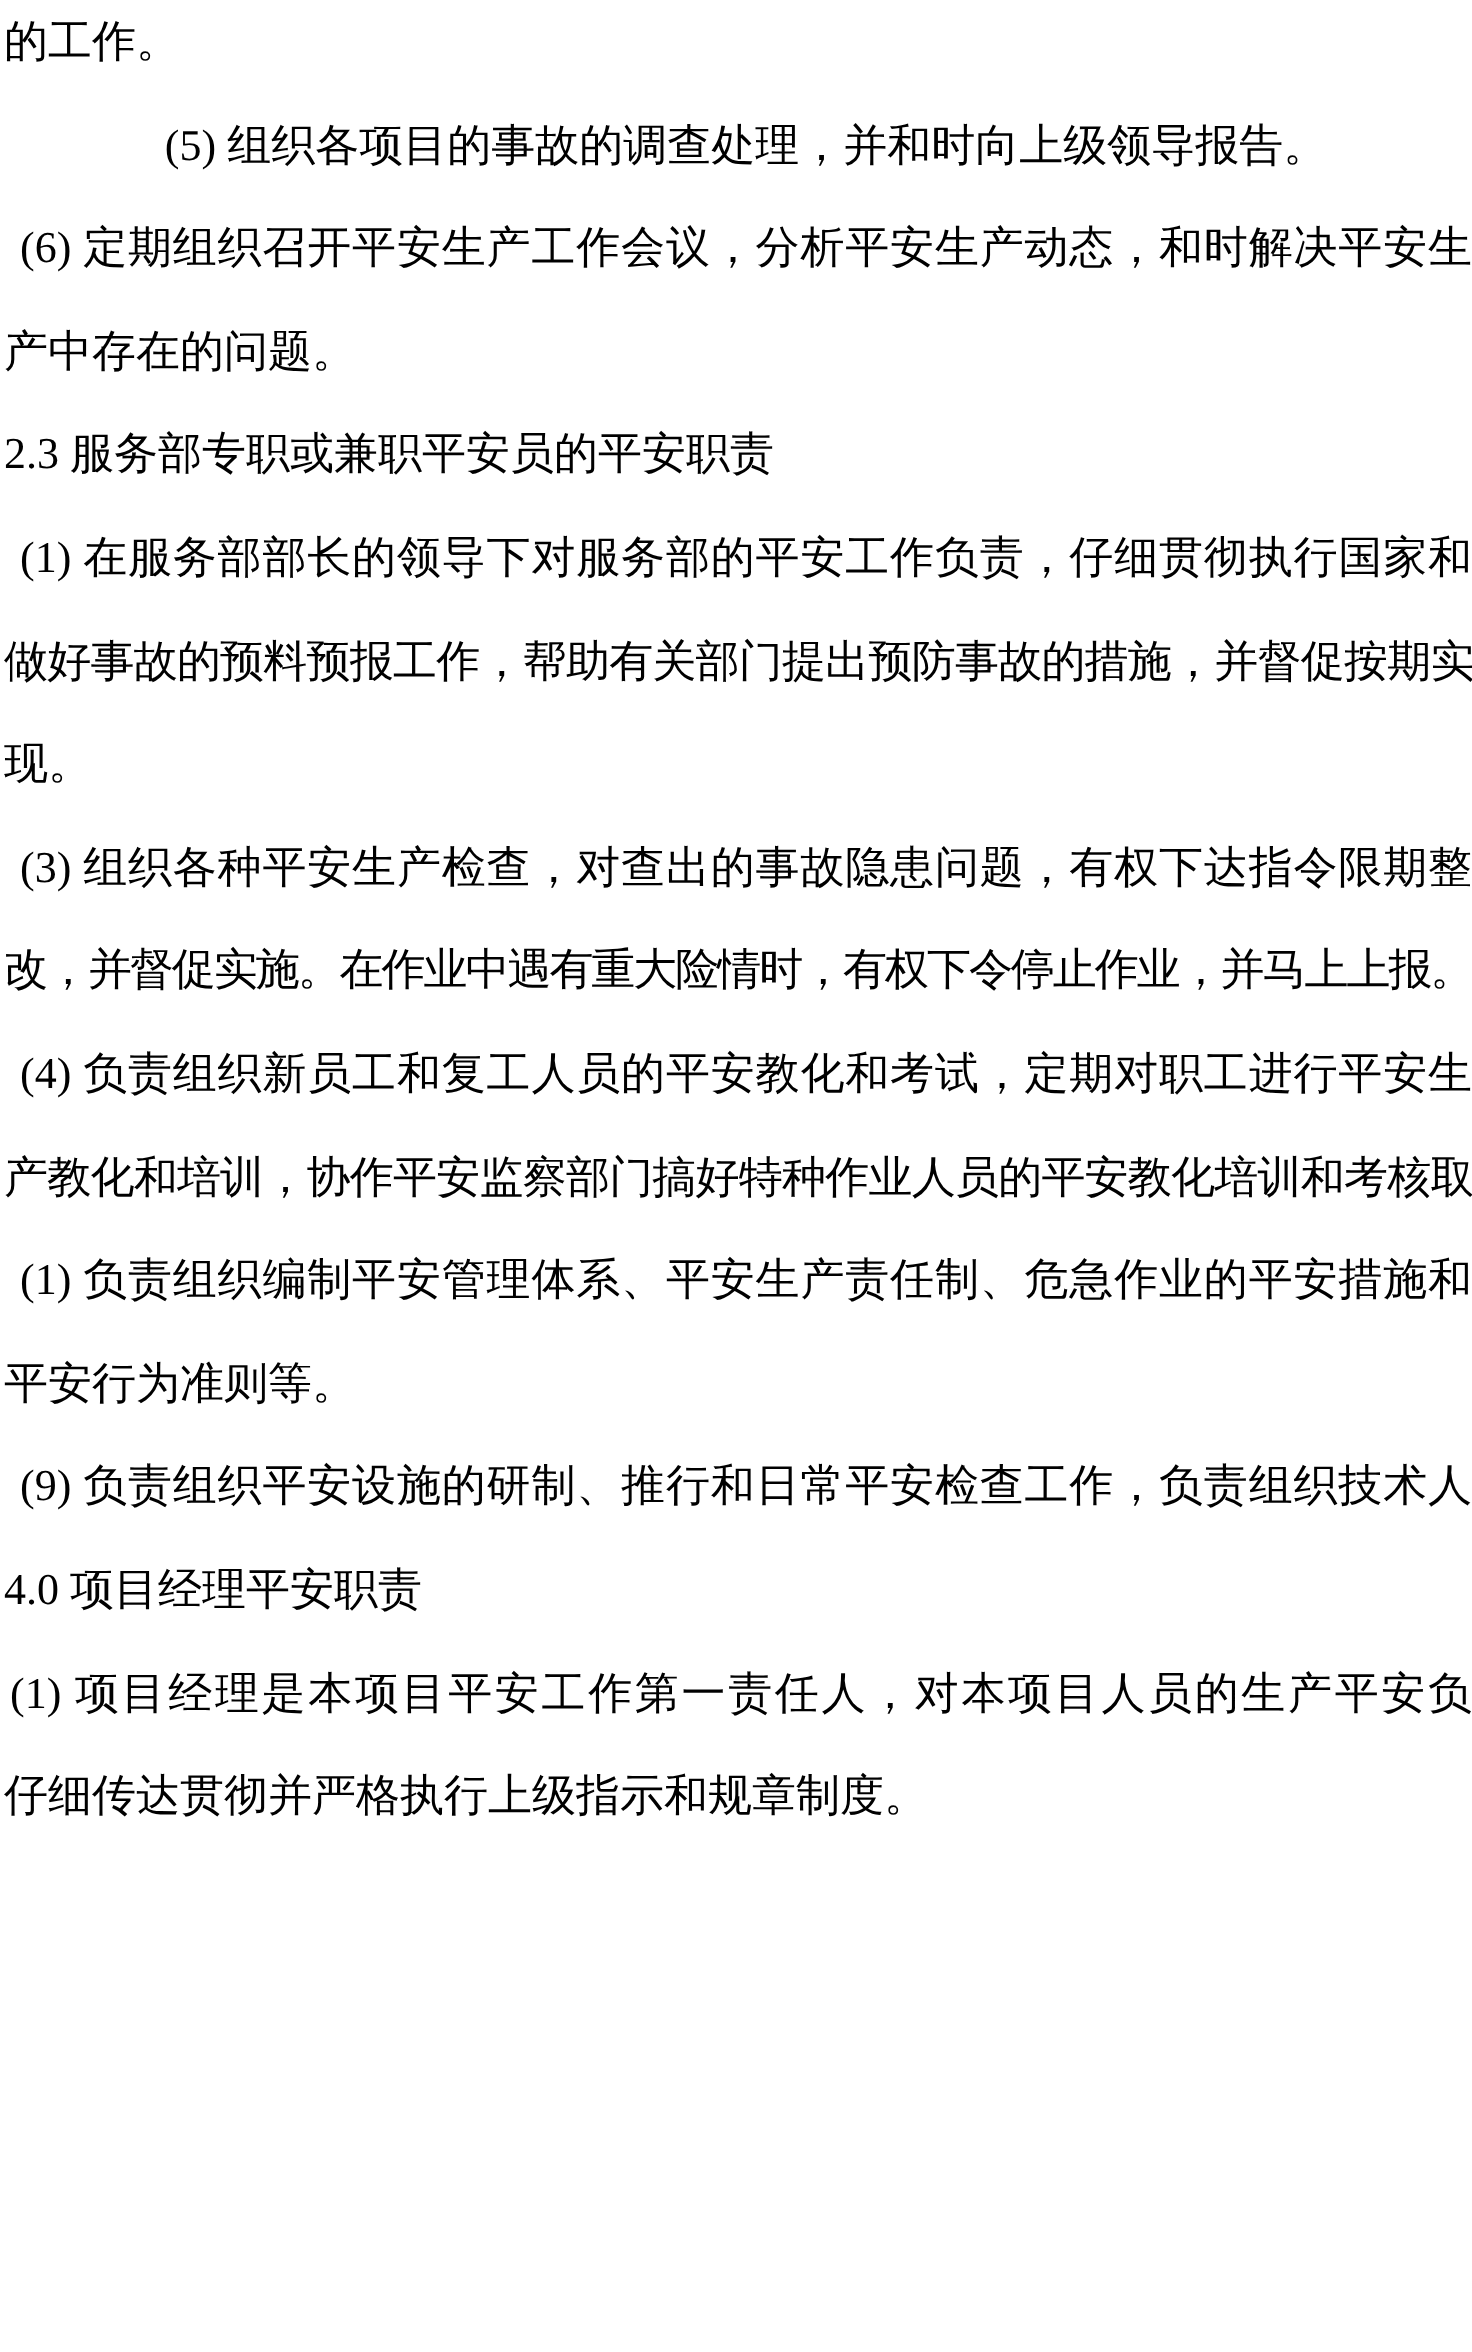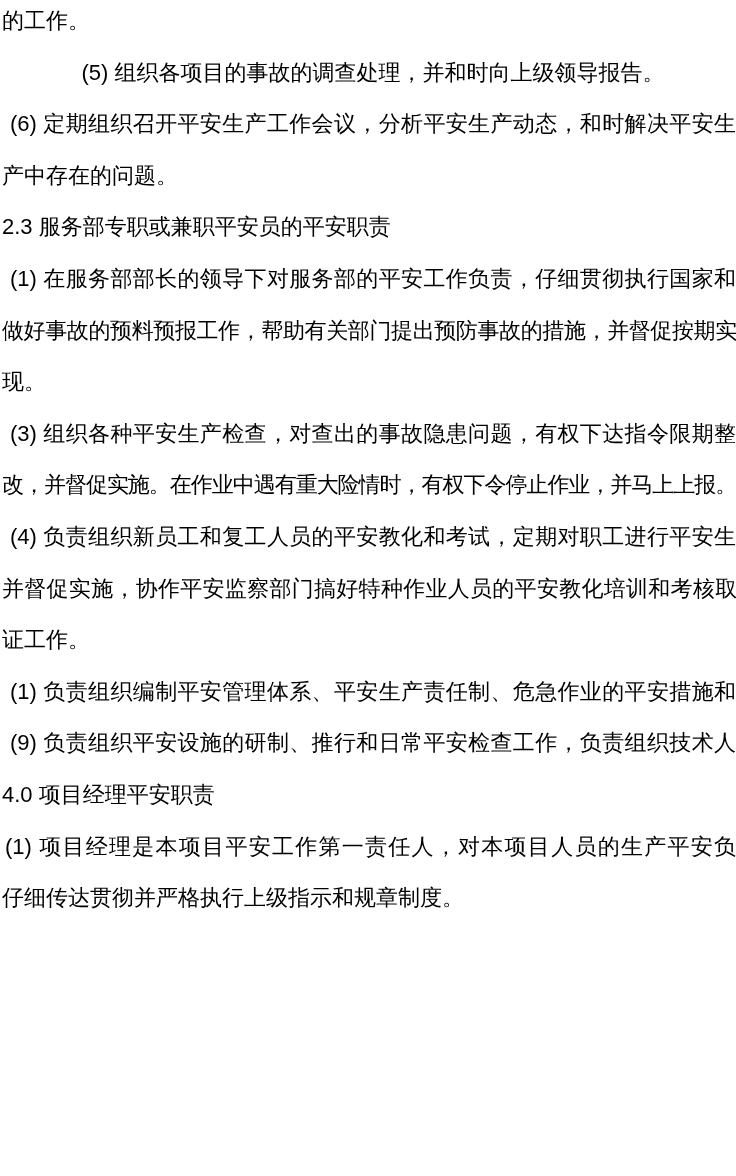--- a/index.html
+++ b/index.html
@@ -6,21 +6,21 @@
     margin: 0;
     padding: 0;
     background: #ffffff;
   }
   .page {
     position: relative;
     width: 736px;
     height: 1176px;
     background: #ffffff;
     overflow: hidden;
-    font-family: Liberation Sans, sans-serif;
+    font-family: Liberation Serif, serif;
     color: #000000;
   }
   .doc {
     position: absolute;
     top: -5px;
     left: 0;
     right: 0;
     padding-left: 2px;
   }
   .line {
@@ -60,21 +60,21 @@
     <div class="line indent">(5) 组织各项目的事故的调查处理，并和时向上级领导报告。</div>
     <div class="line full indent">(6) 定期组织召开平安生产工作会议，分析平安生产动态，和时解决平安生</div>
     <div class="line">产中存在的问题。</div>
     <div class="line">2.3 服务部专职或兼职平安员的平安职责</div>
     <div class="line full indent">(1) 在服务部部长的领导下对服务部的平安工作负责，仔细贯彻执行国家和</div>
     <div class="line full tight">做好事故的预料预报工作，帮助有关部门提出预防事故的措施，并督促按期实</div>
     <div class="line">现。</div>
     <div class="line full indent">(3) 组织各种平安生产检查，对查出的事故隐患问题，有权下达指令限期整</div>
     <div class="line full tight">改，并督促实施。在作业中遇有重大险情时，有权下令停止作业，并马上上报。</div>
     <div class="line full indent">(4) 负责组织新员工和复工人员的平安教化和考试，定期对职工进行平安生</div>
-    <div class="line full tight">并督促实施，协作平安监察部门搞好特种作业人员的平安教化培训和考核取</div>
-    <div class="line">证工作。</div>
+    <div class="line full tight">产教化和培训，协作平安监察部门搞好特种作业人员的平安教化培训和考核取</div>
     <div class="line full indent">(1) 负责组织编制平安管理体系、平安生产责任制、危急作业的平安措施和</div>
+    <div class="line">平安行为准则等。</div>
     <div class="line full indent">(9) 负责组织平安设施的研制、推行和日常平安检查工作，负责组织技术人</div>
     <div class="line">4.0 项目经理平安职责</div>
     <div class="line full indent-sm">(1) 项目经理是本项目平安工作第一责任人，对本项目人员的生产平安负责；</div>
     <div class="line">仔细传达贯彻并严格执行上级指示和规章制度。</div>
   </div>
 </div>
 
 </body></html>

